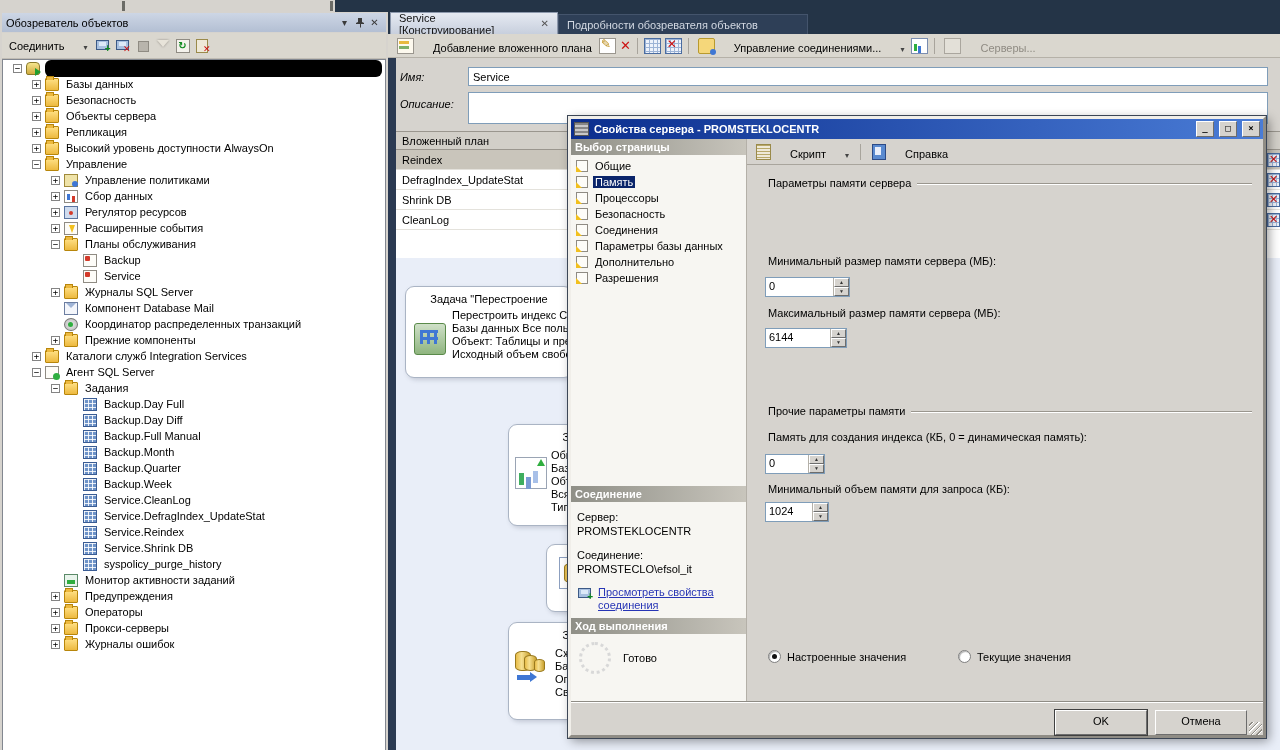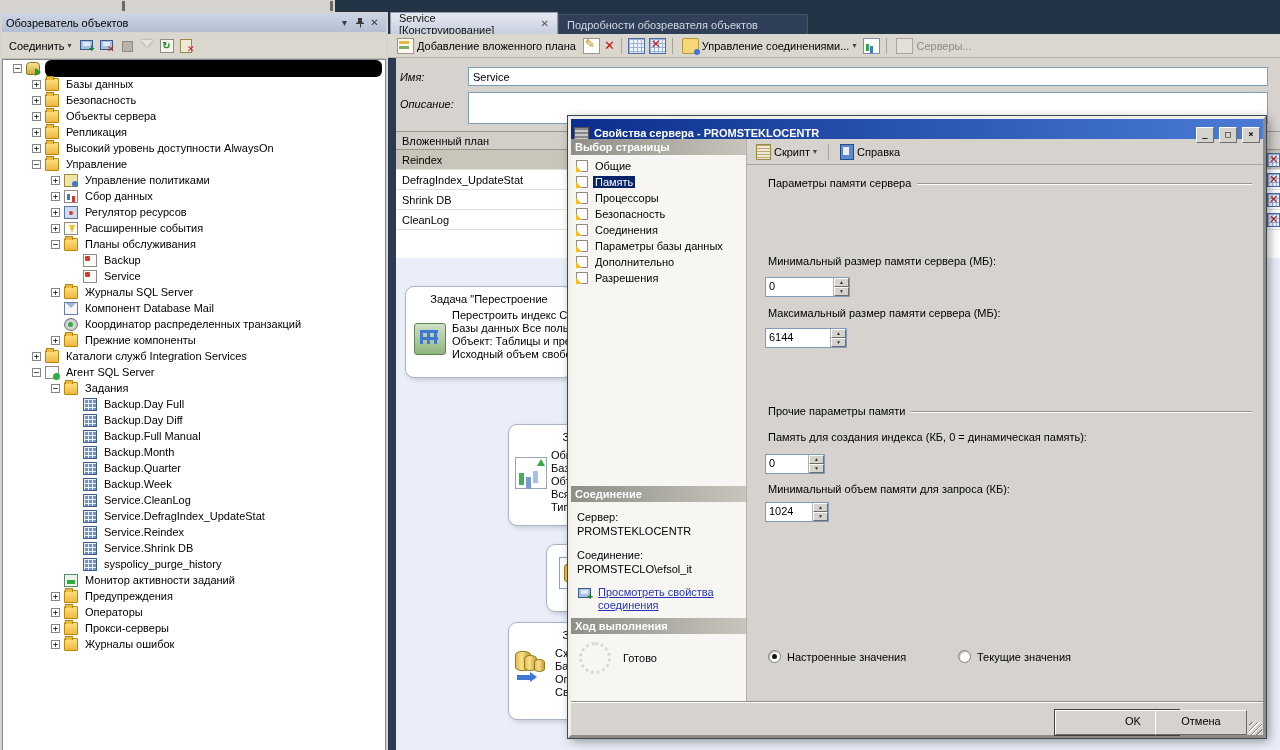--- a/index.html
+++ b/index.html
@@ -15,21 +15,21 @@
 
   
   #oe{left:0;top:12px;width:388px;height:738px;background:#d6d3ce;border-right:1px solid #9a968e;}
   #oe-title{position:absolute;left:2px;top:1px;width:384px;height:19px;
     background:linear-gradient(#cdd6e5,#b3bfd3);display:flex;align-items:center;padding:0 4px;box-sizing:border-box;}
   #oe-title .t{flex:1;}
   .cap-btn{width:15px;height:14px;display:flex;align-items:center;justify-content:center;
     color:#3a3a3a;font-size:10px;cursor:default;}
   #oe-toolbar{position:absolute;left:2px;top:21px;width:384px;height:26px;background:#dad7cf;
     display:flex;align-items:center;gap:4px;padding:0 4px;box-sizing:border-box;border-bottom:1px solid #c0bcb4;}
-  .tb-btn{display:inline-flex;align-items:center;gap:3px;padding:2px 3px;}
+  .tb-btn{display:inline-flex;align-items:flex-end;gap:19px;padding:2px 3px;}
   .tb-sep{width:1px;height:16px;background:#a8a49c;margin:0 2px;}
   .oeicon{display:inline-block;width:16px;height:15px;position:relative;}
   .pc{position:absolute;left:1px;top:2px;width:11px;height:8px;background:#a8c0e0;border:1px solid #3c5a86;}
   .pc::after{content:"";position:absolute;left:2px;top:1px;width:7px;height:4px;background:#dce9f8;}
   .badge-plus{position:absolute;right:0;bottom:0;color:#0f8a1f;font-weight:bold;font-size:10px;line-height:8px;}
   .badge-x{position:absolute;right:0;bottom:0;color:#cc1111;font-weight:bold;font-size:9px;line-height:8px;}
   .sq-gray{position:absolute;left:3px;top:3px;width:9px;height:9px;background:#b8b4ac;border:1px solid #8f8b83;}
   .funnel{position:absolute;left:2px;top:2px;width:0;height:0;border-left:6px solid transparent;
     border-right:6px solid transparent;border-top:7px solid #e8e4da;filter:drop-shadow(0 0 1px #8f8b83);}
   .refr{position:absolute;left:1px;top:1px;width:12px;height:12px;background:#f4f2ec;border:1px solid #8f8b83;
@@ -139,21 +139,21 @@
   .blue-arr::after{content:"";position:absolute;right:-6px;top:-3px;border-left:7px solid #3f77d4;
     border-top:5px solid transparent;border-bottom:5px solid transparent;}
   .mini-frame{position:absolute;background:#fff;border:1px solid #8da0c0;}
 
   
   #dlg{left:568px;top:116px;width:698px;height:622px;background:#d6d3ce;box-sizing:border-box;
     border:3px solid;border-color:#f0eee9 #8f8c85 #8f8c85 #f0eee9;outline:1px solid #3c4656;
     box-shadow:3px 3px 10px rgba(0,0,0,.4);}
   #dlg-title{position:absolute;left:0;top:0;width:692px;height:20px;
     background:linear-gradient(90deg,#0b2e8e,#4a7cd6);color:#fff;font-weight:bold;
-    display:flex;align-items:flex-start;gap:5px;padding:8px 3px;box-sizing:border-box;}
+    display:flex;align-items:center;gap:5px;padding:0 3px;box-sizing:border-box;}
   .dlg-ico{width:13px;height:12px;background:#c8c8c8;border:1px solid #555;
     background-image:linear-gradient(#888 2px,transparent 2px);background-size:13px 4px;}
   #dlg-title .sp{flex:1;}
   .wbtn{width:16px;height:14px;background:#d6d3ce;border:1px solid;border-color:#fff #6d6d6d #6d6d6d #fff;
     font-size:9px;line-height:12px;text-align:center;color:#000;font-family:"DejaVu Sans Mono",monospace;}
   #dlg-toolbar{position:absolute;left:176px;top:20px;width:516px;height:26px;display:flex;align-items:center;
     gap:6px;padding:0 6px;box-sizing:border-box;border-bottom:1px solid #a9a59d;}
   .ic-script{display:inline-block;width:13px;height:14px;background:#efe9d8;border:1px solid #9a8a4a;
     background-image:linear-gradient(#b8a86a 1px,transparent 1px);background-size:13px 3px;}
   .ic-help{display:inline-block;width:12px;height:14px;background:#5a8ad0;border:1px solid #2c4a86;}
@@ -186,21 +186,21 @@
   .spin .btns{width:15px;display:flex;flex-direction:column;border-left:1px solid #b4b0a8;}
   .spin .btns div{flex:1;background:#d6d3ce;border:1px solid;border-color:#fff #6d6d6d #6d6d6d #fff;
     font-size:5px;line-height:7px;text-align:center;color:#333;}
   .radio{position:absolute;display:flex;align-items:center;gap:6px;}
   .rdot{width:11px;height:11px;border-radius:50%;background:#fff;border:1px solid #7f7f7f;
     box-shadow:inset 1px 1px 1px #b0b0b0;position:relative;}
   .rdot.on::after{content:"";position:absolute;left:3px;top:3px;width:5px;height:5px;border-radius:50%;background:#111;}
   #dlg-bottom{position:absolute;left:0;top:582px;width:692px;height:34px;border-top:1px solid #8f8c85;box-shadow:0 1px 0 #fff inset;}
   .dbtn{position:absolute;top:8px;width:90px;height:23px;background:#d6d3ce;border:1px solid;
     border-color:#fff #6d6d6d #6d6d6d #fff;text-align:center;line-height:21px;}
-  #ok-btn{left:484px;box-shadow:0 0 0 1px #404040;padding-left:32px;}
+  #ok-btn{left:484px;box-shadow:0 0 0 1px #404040;}
   #cancel-btn{left:584px;}
   #grip{position:absolute;right:1px;bottom:1px;width:13px;height:13px;
     background:repeating-linear-gradient(135deg,transparent,transparent 2px,#8f8c85 2px,#8f8c85 3px,#fff 3px,#fff 4px);}
 </style>
 </head>
 <body>
 
 <div id="screen">
 
   <div class="abs" id="top-strip">

